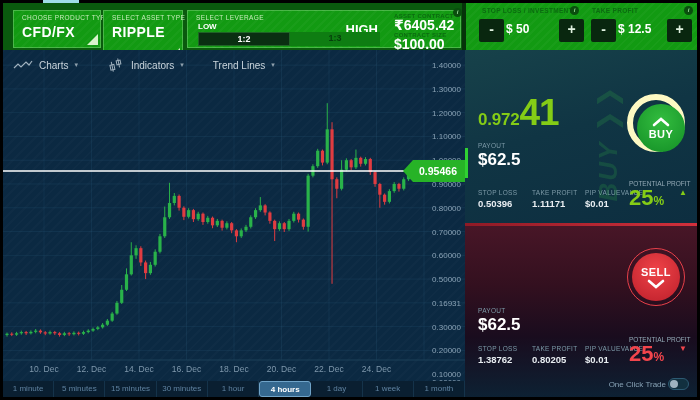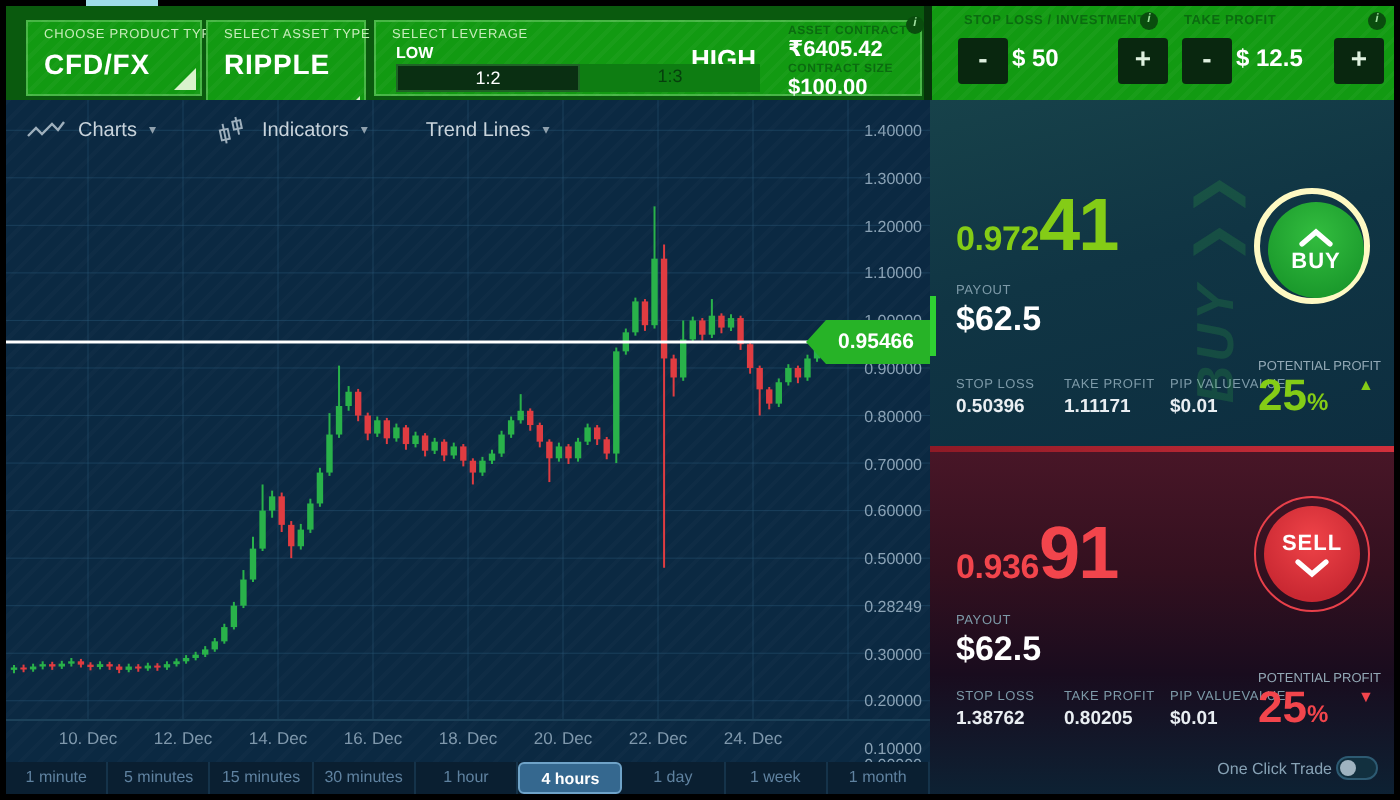--- a/index.html
+++ b/index.html
@@ -12,26 +12,26 @@
         background-image:repeating-linear-gradient(135deg,rgba(255,255,255,.03) 0 2px,transparent 2px 6px);}
   .gbox-label{position:absolute;left:8px;top:3px;font-size:6.5px;letter-spacing:.4px;color:#c6ecba;white-space:nowrap;}
   .gbox-value{position:absolute;left:8px;top:13px;font-size:14px;font-weight:bold;color:#fff;letter-spacing:.4px;}
   .corner-tri{position:absolute;right:2px;bottom:2px;width:11px;height:11px;background:#d9f3cc;
               clip-path:polygon(100% 0,100% 100%,0 100%);}
   #box-product{left:10px;top:7px;width:88px;height:38px;}
   #box-asset{left:100px;top:7px;width:80px;height:52px;}
   #box-leverage{left:184px;top:7px;width:274px;height:38px;}
   #lev-low{position:absolute;left:10px;top:11px;font-size:8px;font-weight:bold;color:#fff;}
   #lev-high{position:absolute;right:82px;top:11px;font-size:13px;font-weight:bold;color:#fff;}
-  .lev-btn{position:absolute;top:21px;height:14px;font-size:9px;font-weight:normal;text-align:center;line-height:13px;}
+  .lev-btn{position:absolute;top:21px;height:14px;font-size:9px;font-weight:bold;text-align:center;line-height:13px;}
   #lev-1{left:10px;width:92px;background:#0a2f12;border:1px solid #1f6326;color:#fff;}
   #lev-2{left:102px;width:90px;background:#0e7d12;color:#063f0c;}
   #contract{position:absolute;left:206px;top:2px;width:66px;}
   .c-label{font-size:6px;font-weight:bold;color:#0b6b10;letter-spacing:.3px;line-height:7px;}
-  .c-value{font-size:11px;font-weight:bold;color:#fff;line-height:10px;}
+  .c-value{font-size:14px;font-weight:bold;color:#fff;line-height:10px;}
   #topbar-sep{position:absolute;left:459px;top:0;width:4px;height:47px;background:#06330a;}
   #box-orders{left:463px;top:0;width:231px;height:47px;border:none;}
   .ord-label{position:absolute;top:4px;font-size:6.5px;font-weight:bold;color:#0b6b10;letter-spacing:.3px;white-space:nowrap;}
   .step-btn{position:absolute;top:16px;width:25px;height:23px;background:#09270f;border-radius:2px;color:#dff1df;
             font-size:14px;font-weight:bold;text-align:center;line-height:21px;}
   .step-val{position:absolute;top:19px;font-size:12px;font-weight:bold;color:#fff;text-align:left;}
   .info-dot{position:absolute;width:9px;height:9px;border-radius:50%;background:#0a4d0e;color:#9fdf9f;
             font-size:6px;font-weight:bold;text-align:center;line-height:9px;font-style:italic;}
   #accent{position:absolute;left:43px;top:0;width:36px;height:3px;background:#9fdde8;z-index:6;}
 
@@ -61,21 +61,21 @@
   #sell-sec{position:absolute;left:0;top:176px;width:232px;height:171px;
             background:linear-gradient(180deg,#481627 0%,#33101f 35%,#190c1e 65%,#0d2133 100%);}
   .price-row{position:absolute;left:13px;display:flex;align-items:baseline;}
   .price-small{font-size:17px;font-weight:600;letter-spacing:-.2px;}
   .price-big{font-size:37px;font-weight:bold;line-height:30px;letter-spacing:-1px;}
   .buy-c{color:#84cc16;} .sell-c{color:#f2454c;}
   .ghost{position:absolute;white-space:nowrap;font-style:italic;font-weight:800;font-size:26px;letter-spacing:2px;z-index:1;}
   #buy-ghost{left:143px;top:93px;transform:translate(-50%,-50%) rotate(-90deg);color:rgba(63,216,70,.16);}
   .round-btn{position:absolute;left:162px;width:58px;height:58px;border-radius:50%;padding:4px;z-index:3;}
   .round-inner{width:48px;height:48px;border-radius:50%;display:flex;flex-direction:column;align-items:center;justify-content:center;gap:1px;}
-  #buy-btn{top:44px;border:3px solid #fef9c3;}
+  #buy-btn{top:44px;border:6px solid #fef9c3;}
   #buy-btn .round-inner{background:radial-gradient(circle at 50% 35%,#33bd3f,#1b9a2c 75%);}
   #sell-btn{top:198px;border:1px solid #e8404a;}
   #sell-btn .round-inner{background:radial-gradient(circle at 50% 35%,#ef4348,#c92832 75%);}
   .btn-text{font-size:11px;font-weight:bold;color:#fff;letter-spacing:.5px;}
   .small-label{position:absolute;font-size:6.5px;color:#7d9aa8;letter-spacing:.3px;white-space:nowrap;}
   .pay-val{position:absolute;left:13px;font-size:17px;font-weight:bold;color:#fff;}
   .stat-val{position:absolute;font-size:9.5px;font-weight:bold;color:#e9eef2;}
   .pp-label{position:absolute;left:164px;font-size:6.5px;color:#93a9b6;white-space:nowrap;}
   .pp-val{position:absolute;left:164px;font-weight:bold;}
   .pp-num{font-size:22px;} .pp-pct{font-size:12px;}
@@ -355,21 +355,21 @@
         <span class="ylab" style="top: 11.1427px;">1.40000</span>
         <span class="ylab" style="top: 34.9127px;">1.30000</span>
         <span class="ylab" style="top: 58.6827px;">1.20000</span>
         <span class="ylab" style="top: 82.4527px;">1.10000</span>
         <span class="ylab" style="top: 106.223px;">1.00000</span>
         <span class="ylab" style="top: 129.993px; padding-left: 24px;">0.90000</span>
         <span class="ylab" style="top: 153.763px;">0.80000</span>
         <span class="ylab" style="top: 177.533px;">0.70000</span>
         <span class="ylab" style="top: 201.303px;">0.60000</span>
         <span class="ylab" style="top: 225.073px;">0.50000</span>
-        <span class="ylab" style="top: 248.843px;">0.28249</span>
+        <span class="ylab" style="top: 248.843px;">0.16931</span>
         <span class="ylab" style="top: 272.613px;">0.30000</span>
         <span class="ylab" style="top: 296.383px; text-align: center;">0.20000</span>
         <span class="ylab" style="top: 320.153px;">0.10000</span>
         <span class="ylab" style="top: 328px;">0.00000</span>
       </div>
     <div id="xlabels">
         <span class="xlab" style="left: 41px; top: 314px;">10. Dec</span>
         <span class="xlab" style="left: 88.5px; top: 314px;">12. Dec</span>
         <span class="xlab" style="left: 136px; top: 314px;">14. Dec</span>
         <span class="xlab" style="left: 183.5px; top: 314px;">16. Dec</span>
@@ -419,24 +419,20 @@
     <div class="stat-val" style="left:120px;top:148px">$0.01</div>
     <div class="pp-label" style="top:130px">POTENTIAL PROFIT</div>
     <div class="pp-val buy-c" style="top:135px"><span class="pp-num">25</span><span class="pp-pct">%</span></div>
     <div class="pp-tri buy-c" style="top:138px">▲</div>
 
     <div id="sell-div"></div>
 
     <div id="sell-sec" class="rp-tex">
       
     </div>
-    <div class="price-row" style="top:212px">
-      <span class="price-small sell-c">0.936</span>
-        <span class="price-big sell-c">91</span>
-    </div>
     <div class="round-btn" id="sell-btn">
       <div class="round-inner">
         <span class="btn-text">SELL</span>
         <svg width="18" height="10">
             <polyline points="2,2 9,8 16,2" fill="none" stroke="#fff" stroke-width="2.6" stroke-linecap="round"></polyline>
           </svg>
       </div>
     </div>
     <div class="small-label" style="left:13px;top:257px">PAYOUT</div>
     <div class="pay-val" style="top:265px">$62.5</div>

